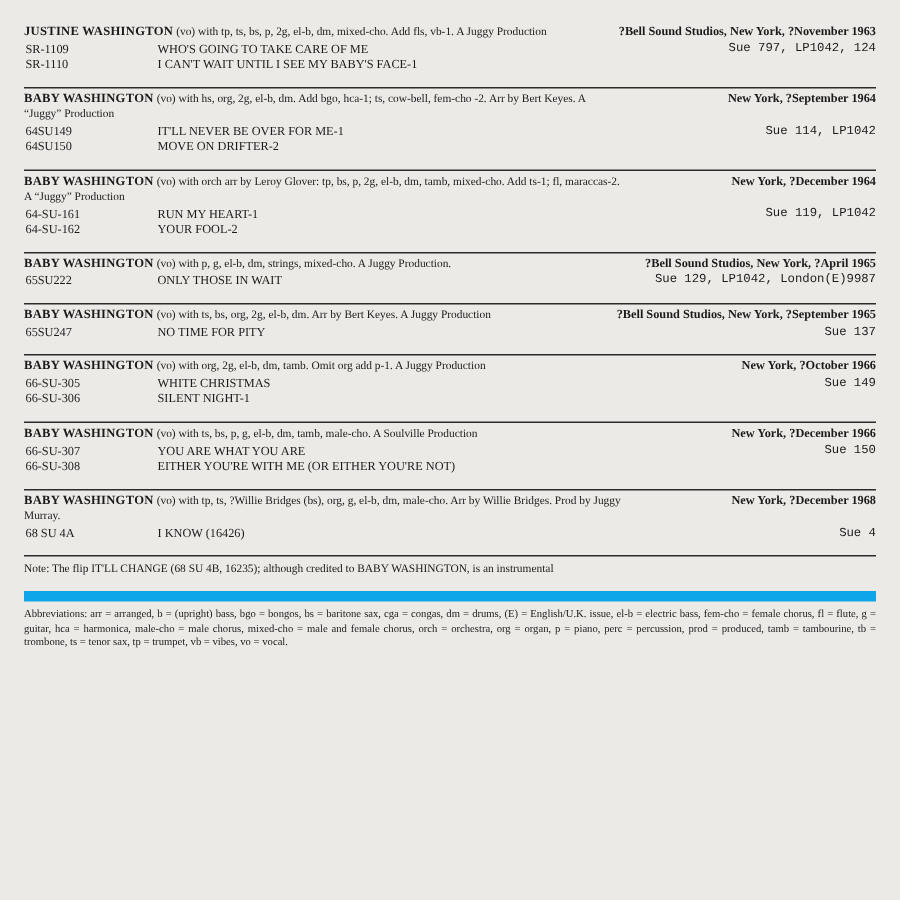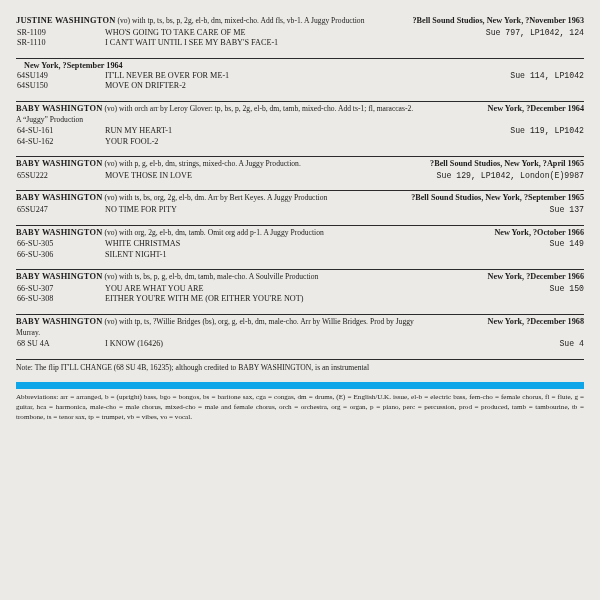--- a/index.html
+++ b/index.html
@@ -124,20 +124,24 @@
           <td class="col-matrix">SR-1110</td>
           <td class="col-title">I CAN'T WAIT UNTIL I SEE MY BABY'S FACE-1</td>
           <td class="col-issue"></td>
         </tr>
       </tbody>
         </table>
     </div>
 
     <div class="session">
       <div class="session-head">
+        <div class="artist-line">
+          <span class="artist-name">BABY WASHINGTON</span>
+          <span class="artist-detail">(vo) with hs, org, 2g, el-b, dm.   Add bgo, hca-1; ts, cow-bell, fem-cho -2. Arr by Bert Keyes.   A “Juggy” Production</span>
+        </div>
         <div class="loc-line">New York, ?September 1964</div>
       </div>
       <table class="tracks">
         <tbody>
             <tr>
           <td class="col-matrix">64SU149</td>
           <td class="col-title">IT'LL NEVER BE OVER FOR ME-1</td>
           <td class="col-issue">Sue 114, LP1042</td>
         </tr>
         <tr>
@@ -178,21 +182,21 @@
         <div class="artist-line">
           <span class="artist-name">BABY WASHINGTON</span>
           <span class="artist-detail">(vo) with p, g, el-b, dm, strings, mixed-cho.   A Juggy Production.</span>
         </div>
         <div class="loc-line">?Bell Sound Studios, New York, ?April 1965</div>
       </div>
       <table class="tracks">
         <tbody>
             <tr>
           <td class="col-matrix">65SU222</td>
-          <td class="col-title">MOVE THOSE IN LOVE</td>
+          <td class="col-title">ONLY THOSE IN WAIT</td>
           <td class="col-issue">Sue 129, LP1042, London(E)9987</td>
         </tr>
       </tbody>
         </table>
     </div>
 
     <div class="session">
       <div class="session-head">
         <div class="artist-line">
           <span class="artist-name">BABY WASHINGTON</span>

